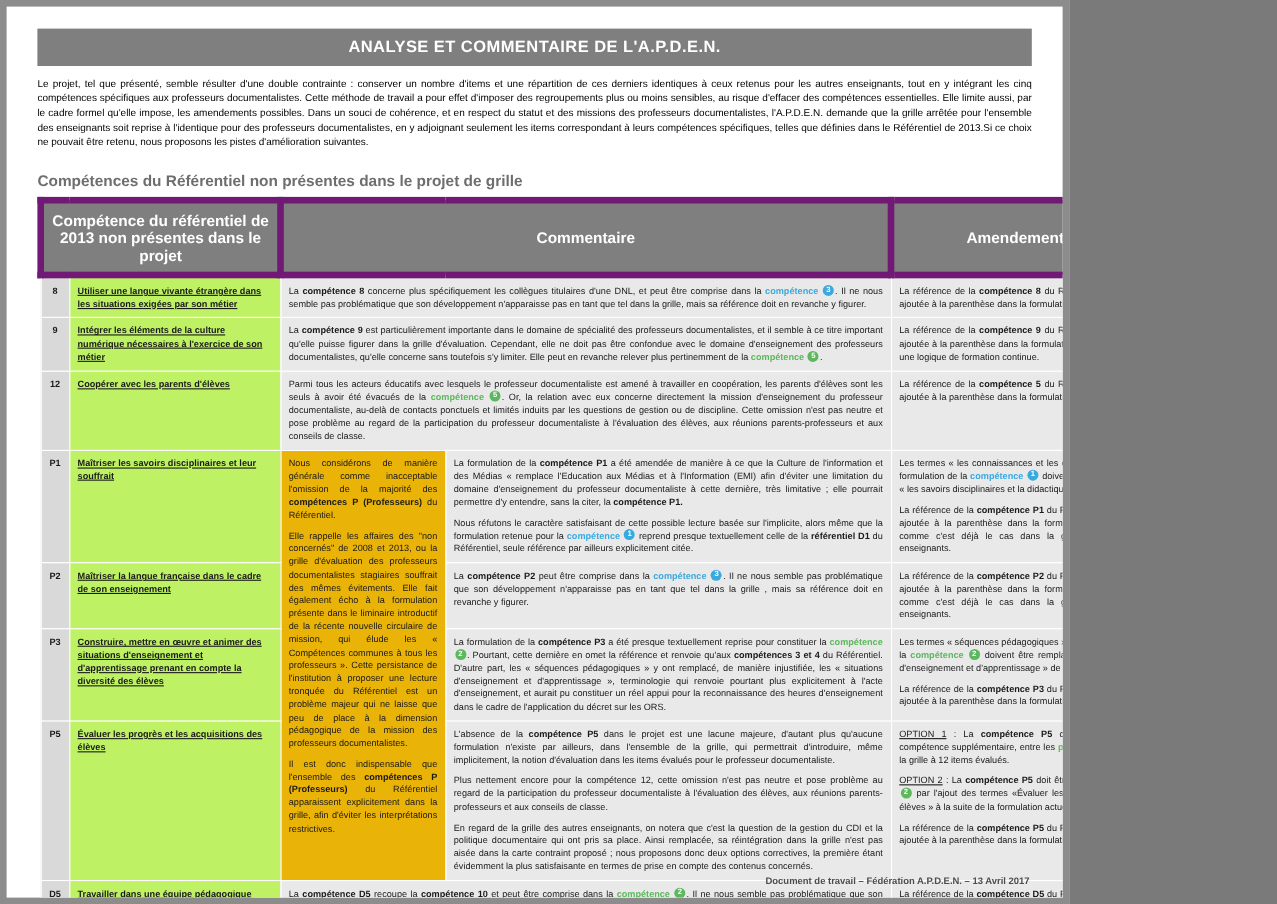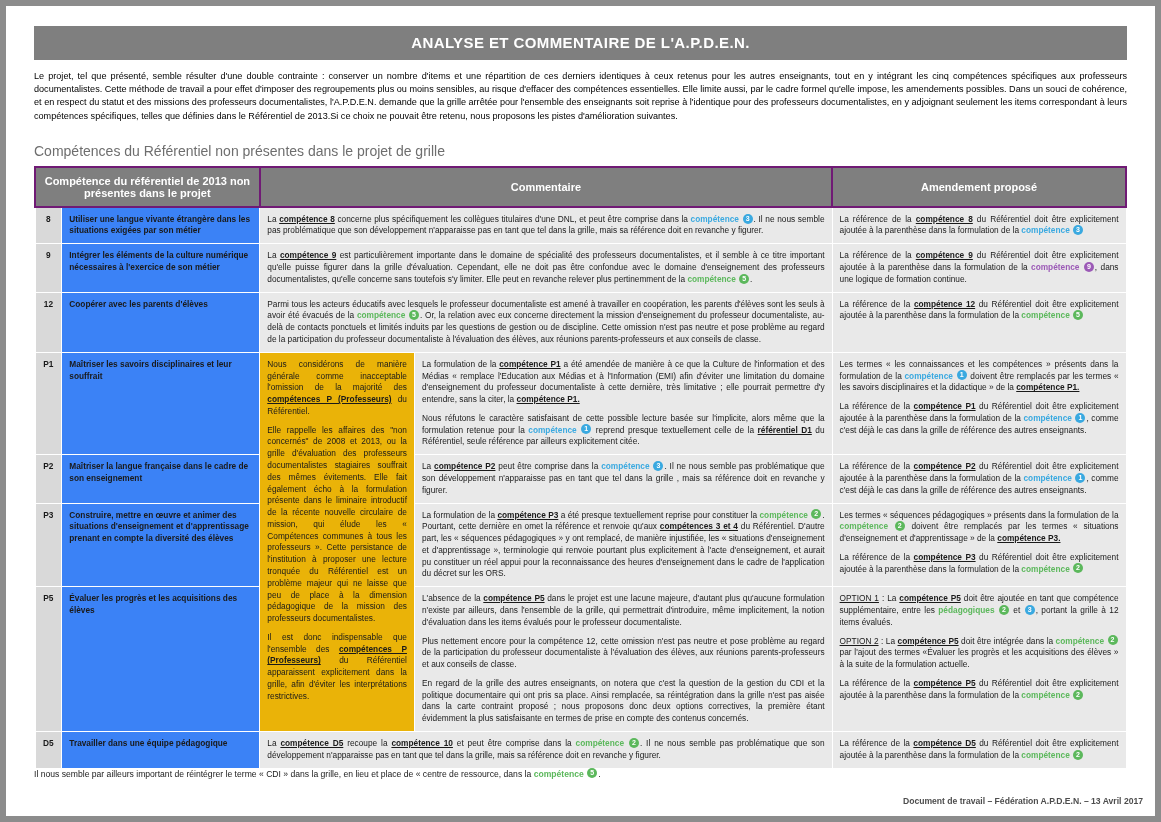--- a/index.html
+++ b/index.html
@@ -1,79 +1,79 @@
 <!DOCTYPE html>
 <html><head>
 <meta charset="utf-8">
 <style>
   html,body{margin:0;padding:0;background:#7a7a7a;}
   body{font-family:"Liberation Sans",sans-serif;}
   #page{
-    width:1161px;height:822px;box-sizing:border-box;
+    width:972px;height:822px;box-sizing:border-box;
     background:#ffffff;border:6px solid #8c8c8c;
     padding:0;position:relative;overflow:hidden;
   }
   .inner{padding:14px 28px 8px 28px;}
   .banner{
     background:#7f7f7f;color:#ffffff;text-align:center;
     font-weight:bold;font-size:15px;letter-spacing:.4px;
     padding:8px 0 9px 0;margin:6px 0 10px 0;
   }
   .intro{
     font-size:9.1px;line-height:1.45;text-align:justify;color:#000;
     margin:0 0 12px 0;
   }
   h2.section{
-    font-size:14px;color:#6e6e6e;font-weight:normal;margin:20px 0 7px 0;
+    font-size:14px;color:#6e6e6e;font-weight:bold;margin:20px 0 7px 0;
   }
   table.grid{
     border-collapse:collapse;width:100%;table-layout:fixed;
   }
   table.grid th{
-    background:#7f7f7f;color:#fff;font-size:11px;font-weight:bold;
-    text-align:center;padding:7px 6px;border:2px solid #701a75;
+    background:#7f7f7f;color:#fff;font-size:14px;font-weight:bold;
+    text-align:center;padding:7px 6px;border:6px solid #701a75;
     vertical-align:middle;
   }
   table.grid td{
     border:1px solid #ffffff;font-size:8.3px;line-height:1.42;
     vertical-align:top;padding:6px 7px;color:#1a1a1a;
   }
   td.num{
     background:#d9d9d9;text-align:center;font-weight:bold;font-size:9px;
     vertical-align:middle;color:#000;
   }
   td.comp{
-    background:#3b82f6;font-weight:bold;font-size:8.8px;color:#000;
-    vertical-align:middle;line-height:1.35;
+    background:#bef264;font-weight:bold;font-size:8.8px;color:#000;
+    vertical-align:middle;line-height:1.35;text-decoration:underline;
   }
   td.mid{background:#e9e9e9;text-align:justify;}
   td.midgray{background:#eab308;text-align:justify;font-size:8.3px;}
   td.amend{background:#e9e9e9;text-align:justify;}
   .cellblock{margin:0 0 7px 0;text-align:justify;}
   .cellblock:last-child{margin-bottom:0;}
-  b{font-weight:bold;text-decoration:underline;}
+  b{font-weight:bold;}
   u{text-decoration:underline;}
   .chip{
     display:inline-block;width:10px;height:10px;border-radius:50%;
     color:#fff;font-size:7px;line-height:10px;text-align:center;
     font-weight:bold;vertical-align:middle;margin:0 1px;
     position:relative;top:-1px;
   }
   .c1{background:#3aa9e0;}
   .c2{background:#5cb85c;}
   .c3{background:#3aa9e0;}
   .c4{background:#9b59b6;}
   .c5{background:#5cb85c;}
   .lnk1{color:#3aa9e0;font-weight:bold;}
   .lnk2{color:#5cb85c;font-weight:bold;}
   .lnk4{color:#9b59b6;font-weight:bold;}
   h2.section2{font-size:14px;color:#6e6e6e;font-weight:bold;margin:12px 0 6px 0;}
   .autres{font-size:8.6px;color:#1a1a1a;}
   .footer{
-    position:absolute;right:12px;bottom:10px;
+    position:absolute;right:30px;bottom:10px;
     font-size:8.6px;font-weight:bold;color:#4d4d4d;
   }
 </style>
 </head>
 <body>
 
 <div id="page">
   <div class="inner">
 
     <div class="banner">ANALYSE ET COMMENTAIRE DE L'A.P.D.E.N.</div>
@@ -107,21 +107,21 @@
         <tr>
           <td class="num">9</td>
           <td class="comp">Intégrer les éléments de la culture numérique nécessaires à l'exercice de son métier</td>
           <td class="mid" colspan="2">La <b>compétence 9</b> est particulièrement importante dans le domaine de spécialité des professeurs documentalistes, et il semble à ce titre important qu'elle puisse figurer dans la grille d'évaluation. Cependant, elle ne doit pas être confondue avec le domaine d'enseignement des professeurs documentalistes, qu'elle concerne sans toutefois s'y limiter. Elle peut en revanche relever plus pertinemment de la <span class="lnk2">compétence</span> <span class="chip c5">5</span>.</td>
           <td class="amend">La référence de la <b>compétence 9</b> du Référentiel doit être explicitement ajoutée à la parenthèse dans la formulation de la <span class="lnk4">compétence</span> <span class="chip c4">9</span>, dans une logique de formation continue.</td>
         </tr>
         <tr>
           <td class="num">12</td>
           <td class="comp">Coopérer avec les parents d'élèves</td>
           <td class="mid" colspan="2">Parmi tous les acteurs éducatifs avec lesquels le professeur documentaliste est amené à travailler en coopération, les parents d'élèves sont les seuls à avoir été évacués de la <span class="lnk2">compétence</span> <span class="chip c5">5</span>. Or, la relation avec eux concerne directement la mission d'enseignement du professeur documentaliste, au-delà de contacts ponctuels et limités induits par les questions de gestion ou de discipline. Cette omission n'est pas neutre et pose problème au regard de la participation du professeur documentaliste à l'évaluation des élèves, aux réunions parents-professeurs et aux conseils de classe.</td>
-          <td class="amend">La référence de la <b>compétence 12</b> du Référentiel doit être explicitement ajoutée à la parenthèse dans la formulation de la <span class="lnk2">compétence</span> <span class="chip c5">5</span></td>
+          <td class="amend">La référence de la <b>compétence 5</b> du Référentiel doit être explicitement ajoutée à la parenthèse dans la formulation de la <span class="lnk2">compétence</span> <span class="chip c5">5</span></td>
         </tr>
         <tr>
           <td class="num">P1</td>
           <td class="comp">Maîtriser les savoirs disciplinaires et leur souffrait</td>
           <td class="midgray" rowspan="4">
               <div class="cellblock">Nous considérons de manière générale comme inacceptable l'omission de la majorité des <b>compétences P (Professeurs)</b> du Référentiel.</div>
               <div class="cellblock">Elle rappelle les affaires des "non concernés" de 2008 et 2013, ou la grille d'évaluation des professeurs documentalistes stagiaires souffrait des mêmes évitements. Elle fait également écho à la formulation présente dans le liminaire introductif de la récente nouvelle circulaire de mission, qui élude les « Compétences communes à tous les professeurs ». Cette persistance de l'institution à proposer une lecture tronquée du Référentiel est un problème majeur qui ne laisse que peu de place à la dimension pédagogique de la mission des professeurs documentalistes.</div>
               <div class="cellblock">Il est donc indispensable que l'ensemble des <b>compétences P (Professeurs)</b> du Référentiel apparaissent explicitement dans la grille, afin d'éviter les interprétations restrictives.</div>
             </td>
           <td class="mid">

